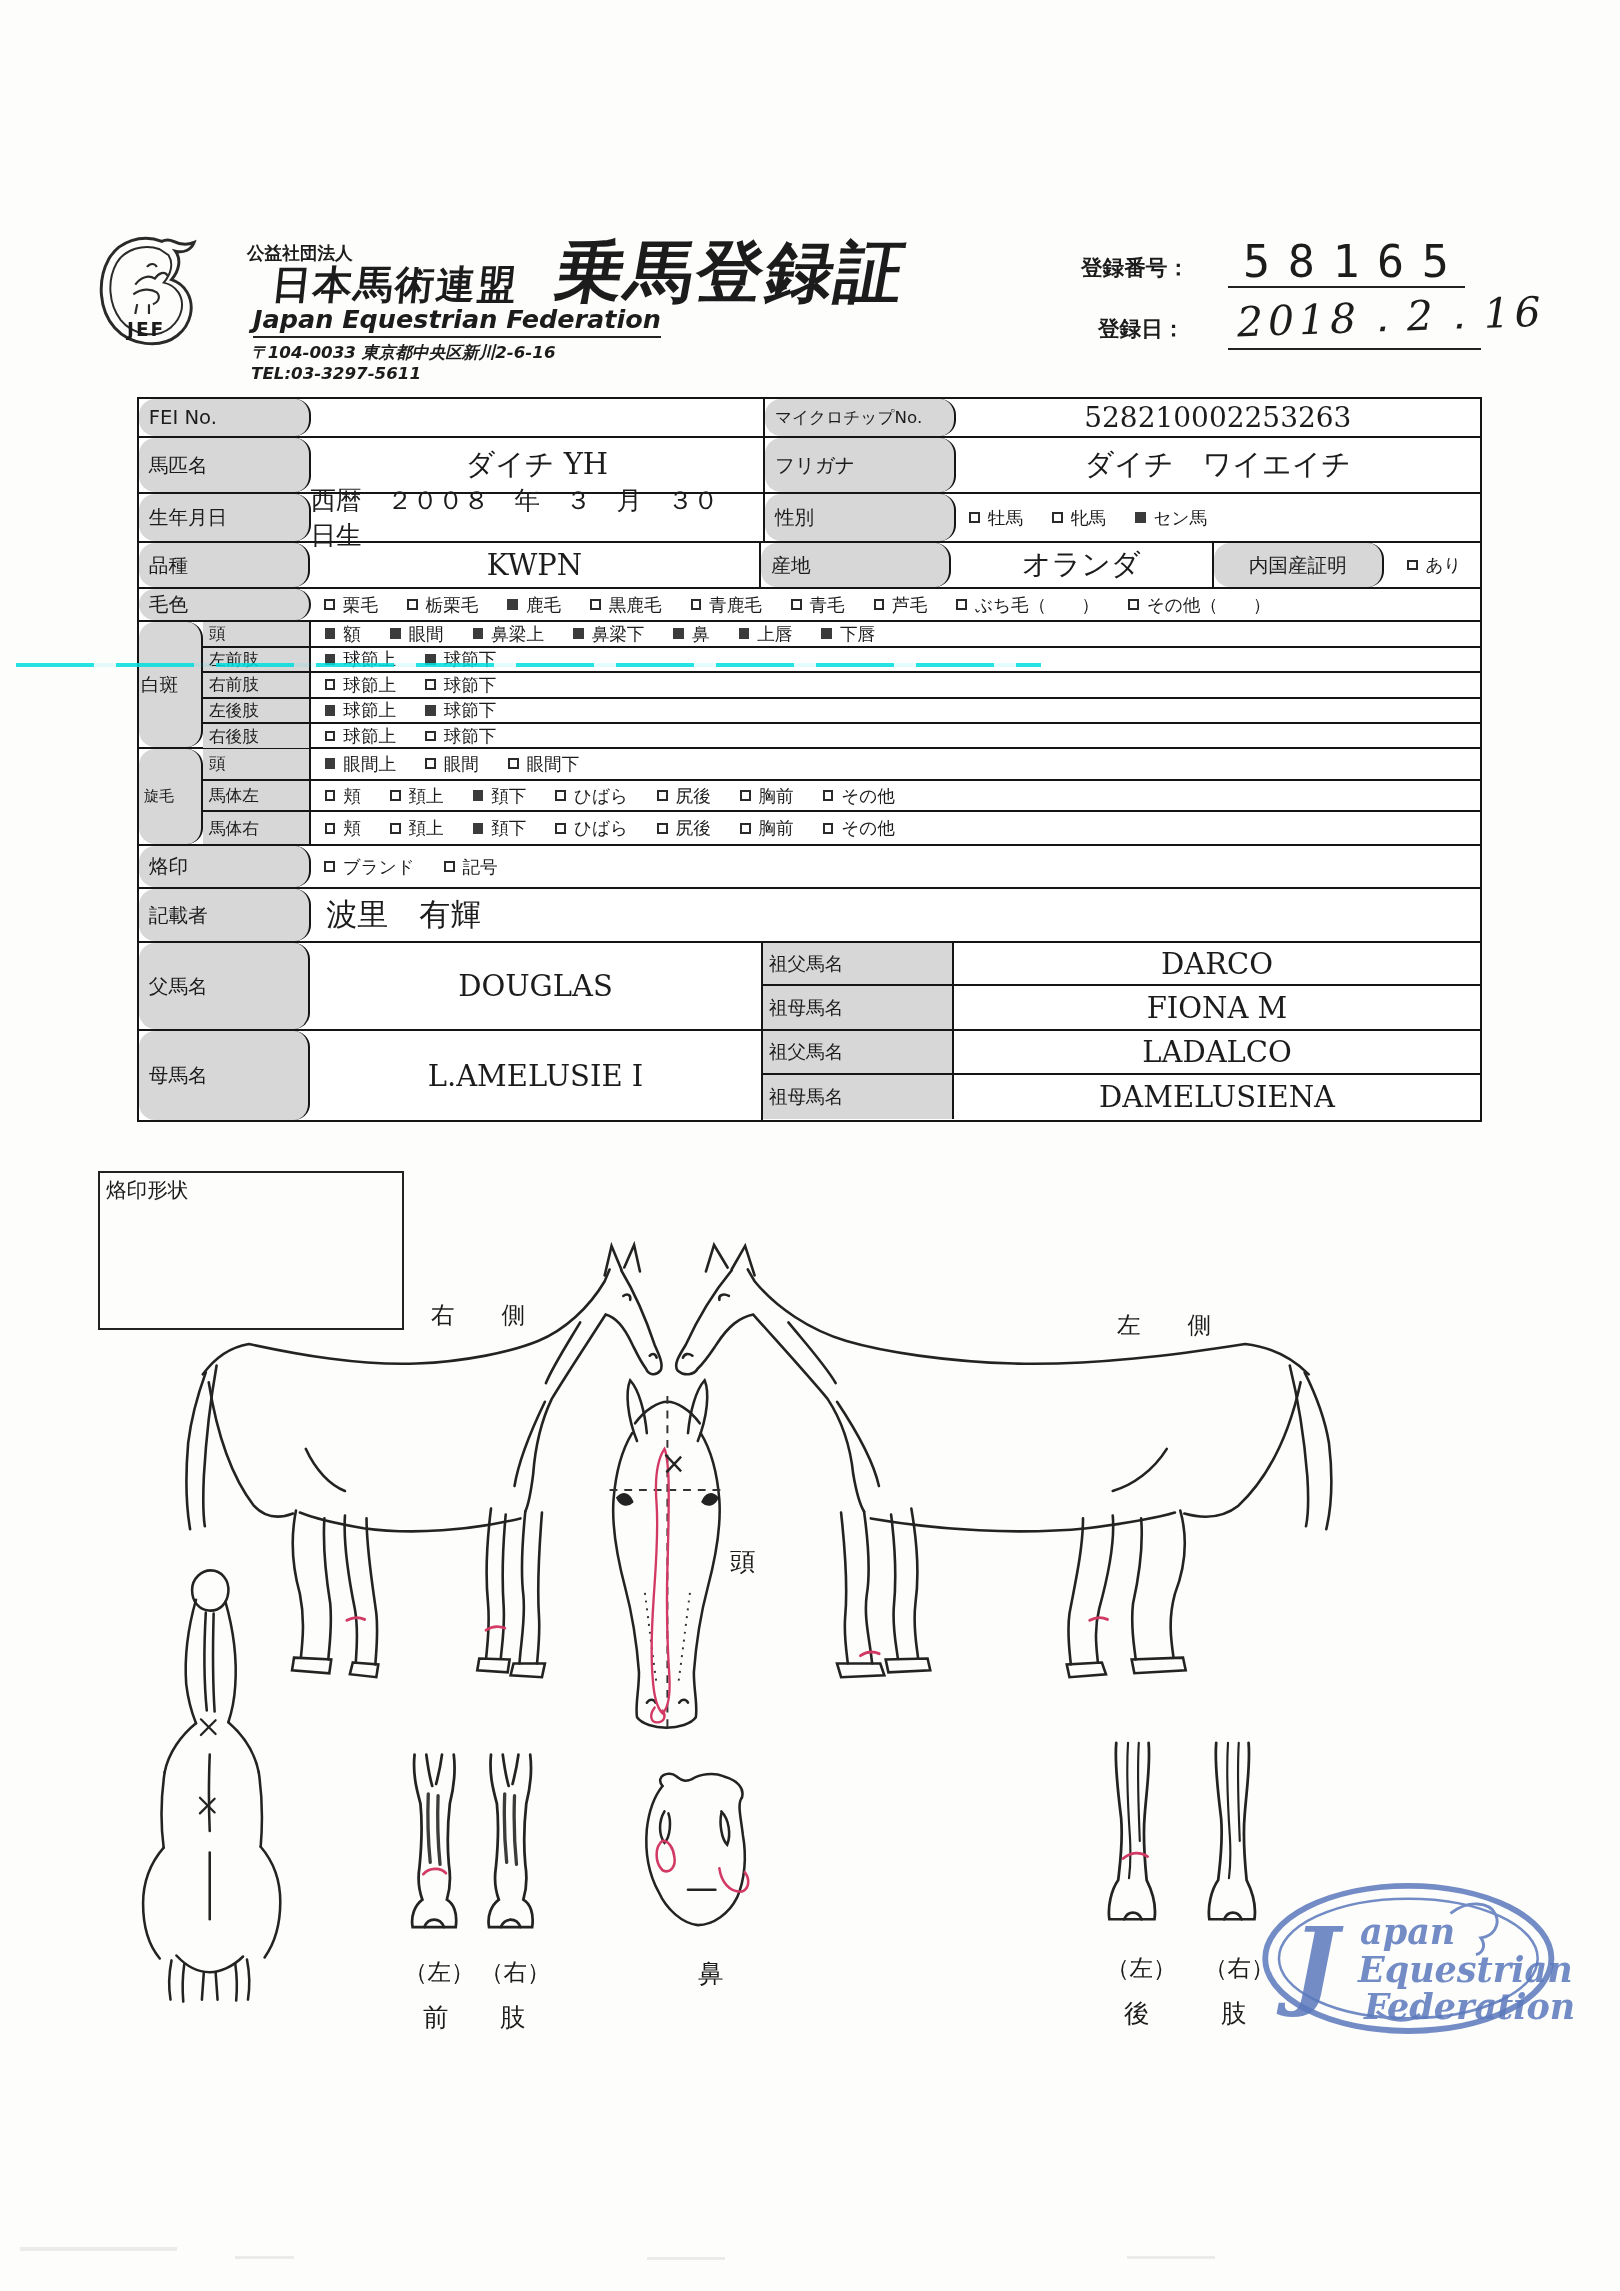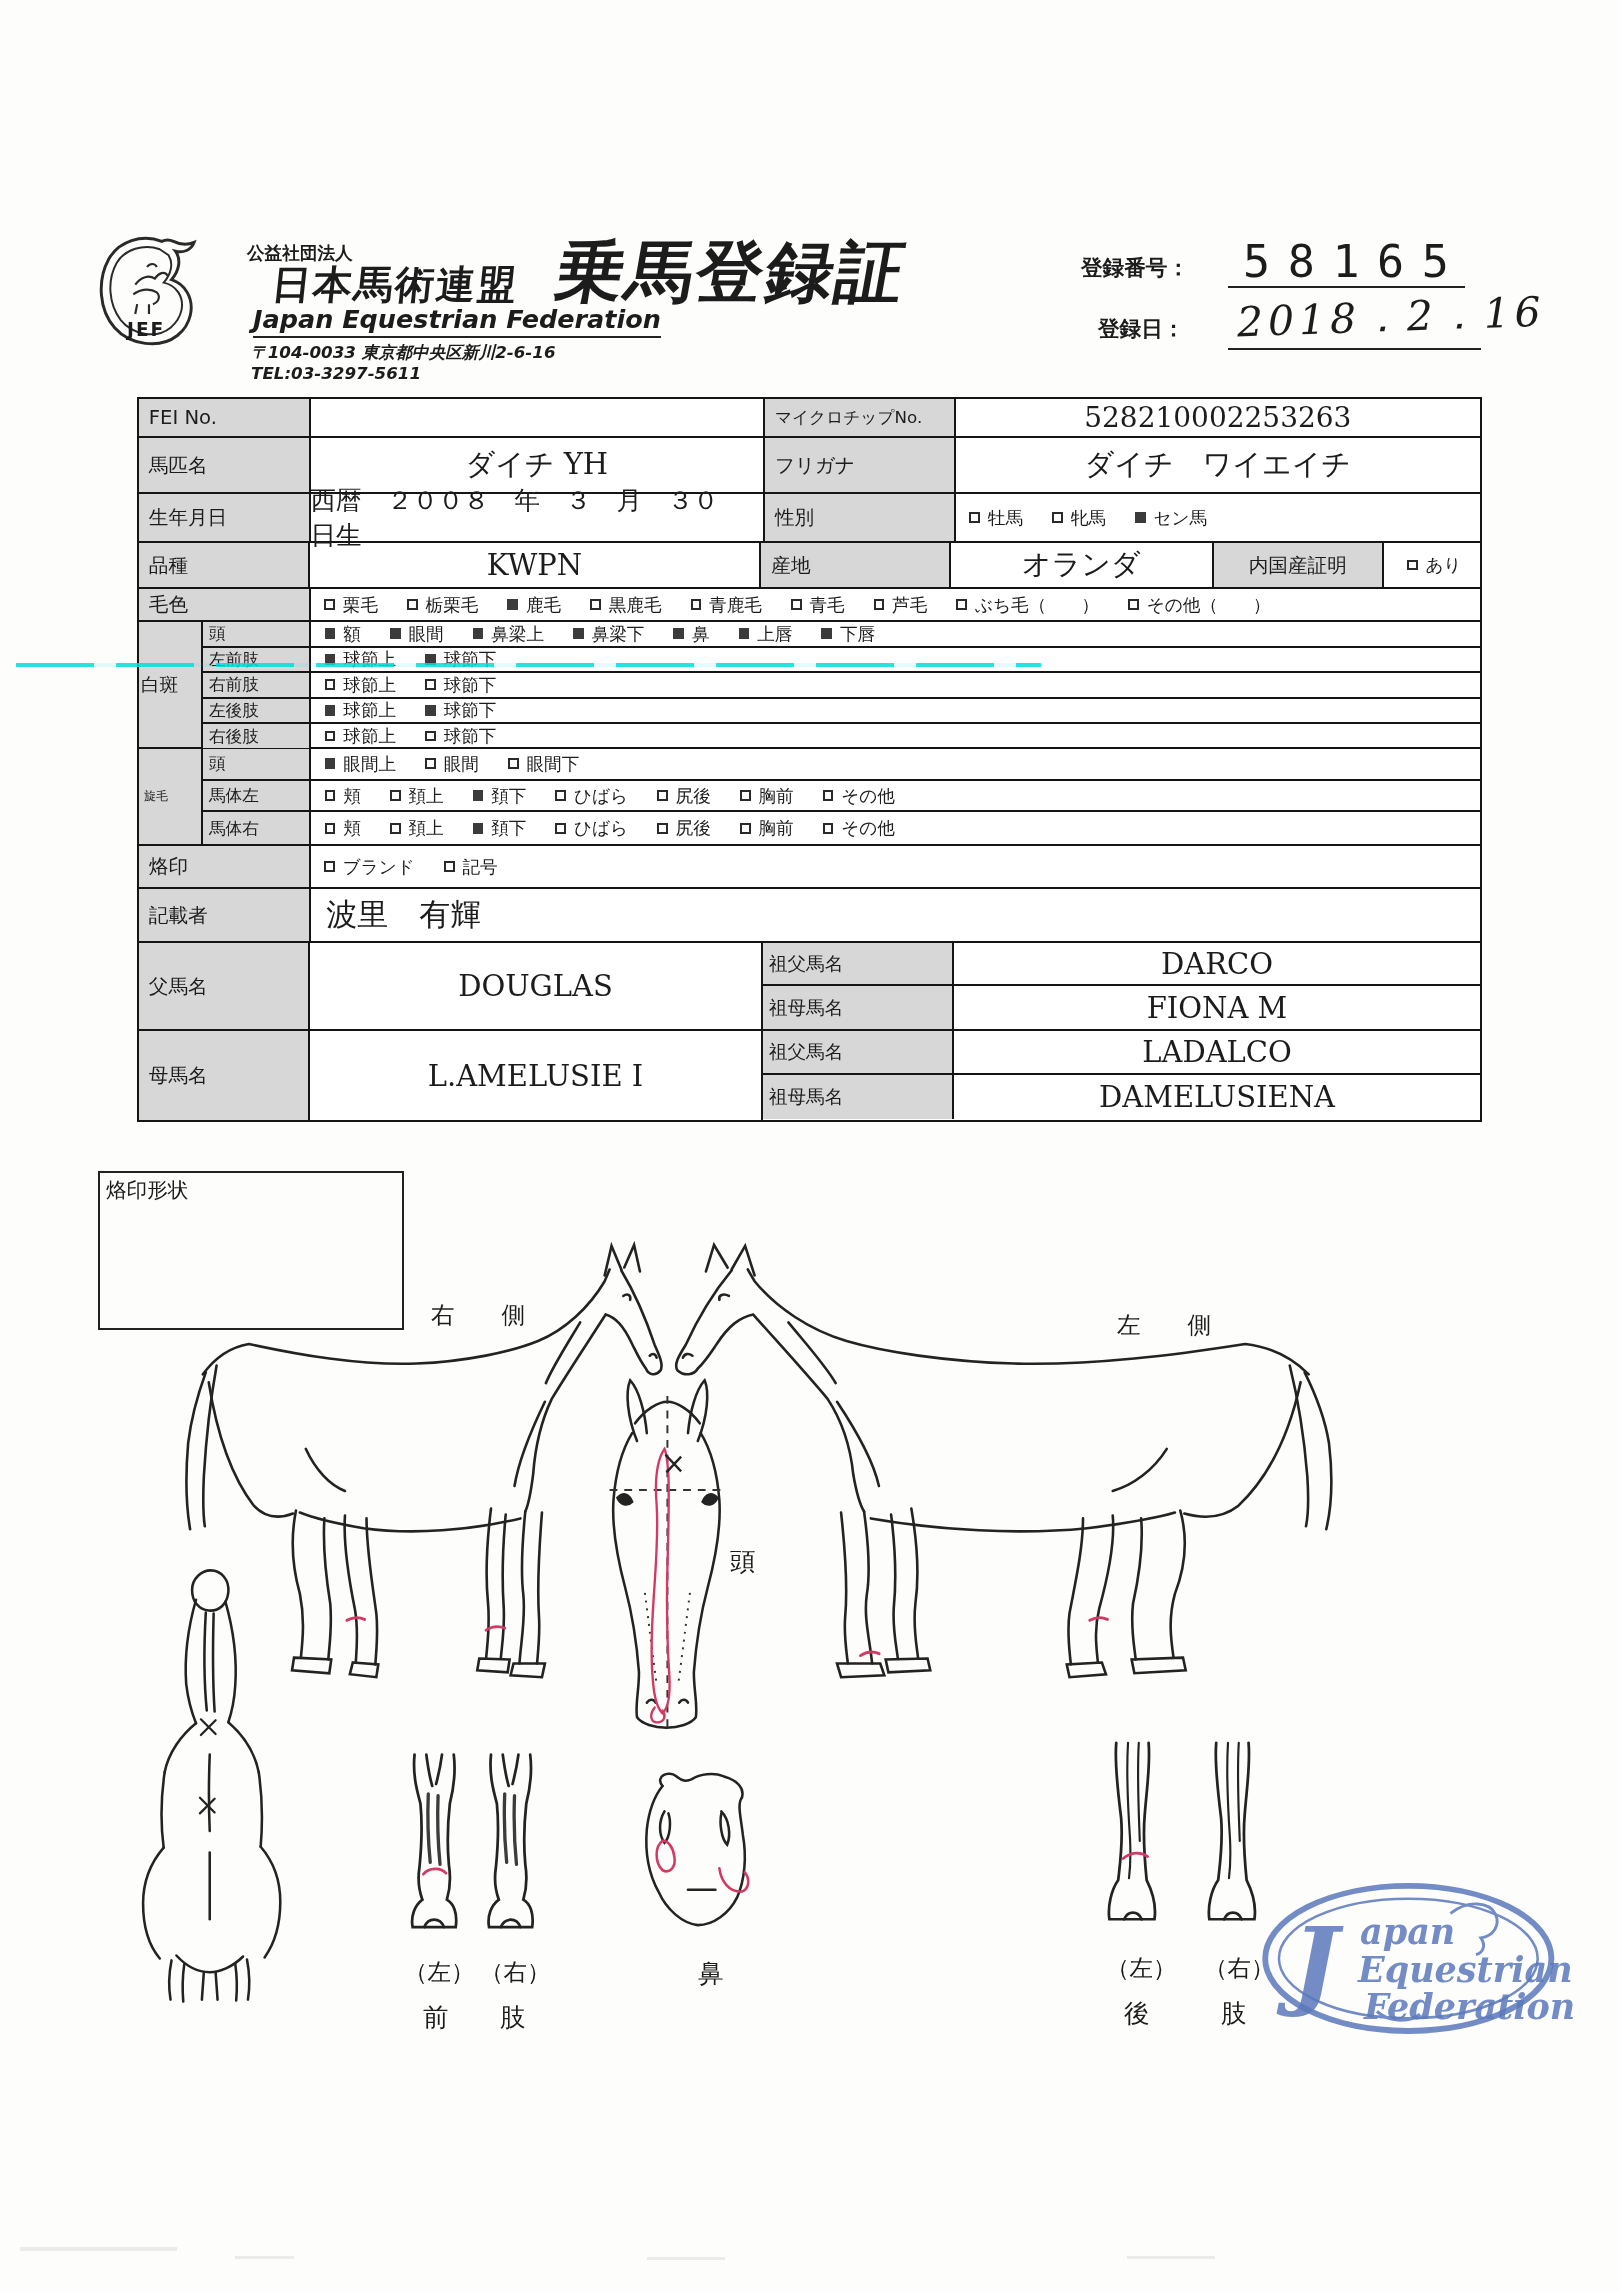--- a/index.html
+++ b/index.html
@@ -19,21 +19,21 @@
   .regdate-label{left:1098px;top:314px;font-size:21.6px;font-weight:bold;}
   .regdate-value{left:1237px;top:290px;font-size:41px;font-family:"DejaVu Serif",serif;font-style:italic;letter-spacing:4.9px;transform:rotate(-2deg);}
   .regdate-line{left:1228px;top:348px;width:253px;height:0;border-top:2.9px solid #222;}
   .logo-jef-text{left:127px;top:319px;font-size:18.6px;font-weight:bold;letter-spacing:2px;}
   
   .regtable{position:absolute;left:137px;top:397px;width:1345px;border:2.9px solid #151515;box-sizing:border-box;background:#fff;}
   .trow{display:flex;border-bottom:2.9px solid #151515;box-sizing:border-box;}
   .trow:last-child{border-bottom:none;}
   .cell{box-sizing:border-box;border-right:2.9px solid #151515;display:flex;align-items:center;}
   .cell:last-child{border-right:none;}
-  .lab{background:#d7d7d7;font-size:19.6px;padding-left:9.8px;font-weight:500;}
+  .lab{background:#d7d7d7;font-size:19.6px;padding-left:9.8px;font-weight:500;border-radius:16px;}
   .lab.small{font-size:16.7px;}
   .val{font-family:"DejaVu Serif",serif;font-size:27.4px;justify-content:center;}
   .val.big{font-size:29px;}
   .opts{padding-left:13.7px;display:flex;align-items:center;flex-wrap:nowrap;}
   .opt{display:inline-flex;align-items:center;margin-right:29px;white-space:nowrap;}
   .cb{width:10.8px;height:10.8px;border:2px solid #2a2a2a;display:inline-block;margin-right:7.8px;box-sizing:border-box;background:#fff;}
   .cb.on{background:#3b3b3b;border-color:#3b3b3b;}
   .cblab{font-size:17.6px;font-weight:500;}
   .subcol{display:flex;flex-direction:column;flex:1;}
   .subrow{display:flex;border-bottom:2px solid #151515;box-sizing:border-box;}
@@ -380,21 +380,21 @@
               <span class="opt">
                 <span class="cb"></span>
                 <span class="cblab">球節下</span>
               </span>
             </div>
         </div>
       </div>
     </div>
 
     <div class="trow" style="height:97px">
-      <div class="cell lab" style="width:64px;padding-left:4.9px;font-size:12px">旋毛</div>
+      <div class="cell lab" style="width:64px;padding-left:4.9px;font-size:15px">旋毛</div>
       <div class="subcol">
         <div class="subrow" style="height:32px">
           <div class="sublab">頭</div>
           <div class="opts subopts">
               <span class="opt">
                 <span class="cb on"></span>
                 <span class="cblab">眼間上</span>
               </span>
               <span class="opt">
                 <span class="cb"></span>

